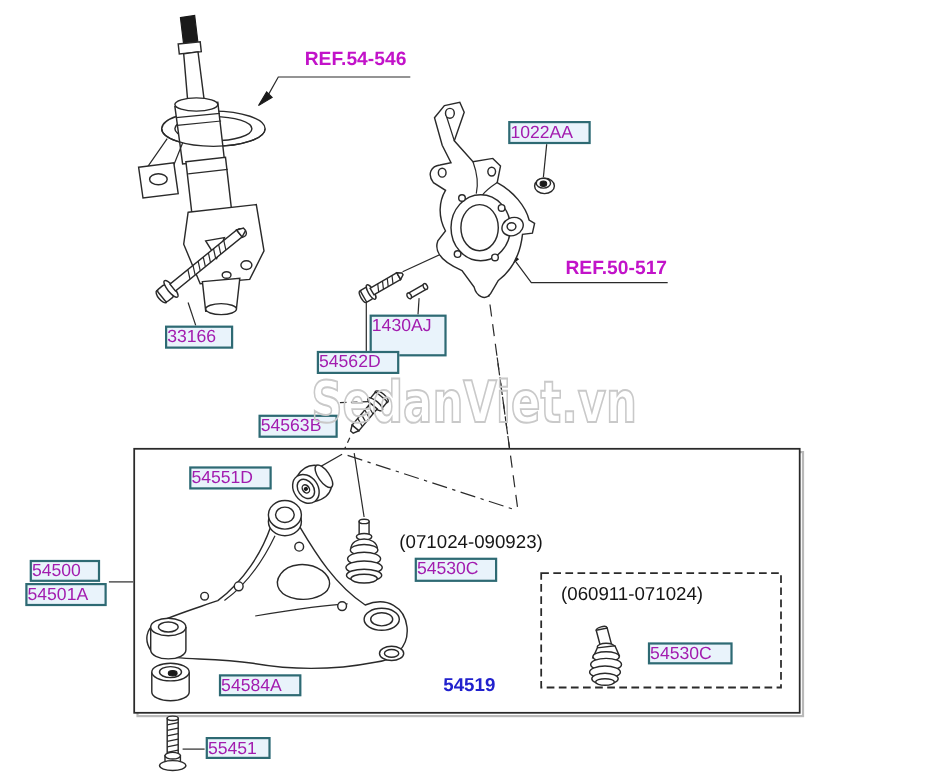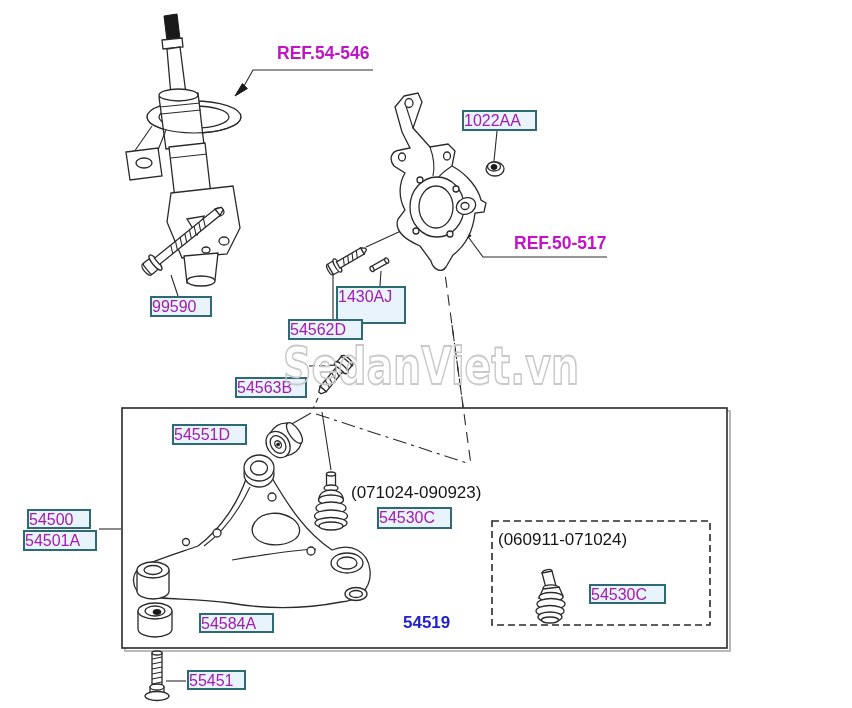--- a/index.html
+++ b/index.html
@@ -8,21 +8,21 @@
   .art{position:absolute;left:0;top:0;z-index:1;}
   .wm-svg{position:absolute;left:0;top:0;z-index:4;pointer-events:none;}
   .lbl{position:absolute;box-sizing:border-box;border:2px solid #2e6a73;background:#e9f3fb;
        color:#a21caf;font-weight:normal;font-size:16px;line-height:17px;text-align:left;
        z-index:2;cursor:pointer;}
   .lbl-plain{position:absolute;color:#2121cd;font-weight:bold;font-size:17px;line-height:19px;
        z-index:2;cursor:pointer;}
   .ref{position:absolute;color:#c213c9;font-weight:bold;font-size:17.5px;line-height:19px;
        z-index:2;cursor:pointer;white-space:nowrap;margin-left:20px;}
   .rng{position:absolute;color:#151515;font-size:17px;line-height:19px;font-weight:400;
-       z-index:2;white-space:nowrap;}
+       z-index:2;white-space:nowrap;margin-left:12px;}
   .pt{fill:#ffffff;stroke:#2a2a2a;stroke-width:1.3;}
   .ln{fill:none;stroke:#2a2a2a;stroke-width:1.1;}
   .dk{fill:#1a1a1a;stroke:#1a1a1a;}
 </style>
 </head>
 <body>
 
 <div class="stage">
 
 <svg class="art" width="852" height="708" viewBox="0 0 852 708">
@@ -240,21 +240,21 @@
     <rect class="pt" x="150" y="687" width="14" height="9"></rect>
     <ellipse class="pt" cx="157" cy="687" rx="7" ry="3"></ellipse>
     <ellipse class="pt" cx="157" cy="696" rx="12" ry="4.5"></ellipse>
   </g>
 </svg>
 
   <div class="ref" style="left:257px;top:44px;">REF.54-546</div>
   <div class="ref" style="left:494px;top:234px;">REF.50-517</div>
 
   <div class="lbl" style="left:462px;top:110px;width:75px;height:21px;">1022AA</div>
-  <div class="lbl" style="left:150px;top:296px;width:62px;height:21px;">99590</div>
+  <div class="lbl" style="left:150px;top:296px;width:62px;height:21px;">33166</div>
   <div class="lbl" style="left:336px;top:286px;width:70px;height:38px;">1430AJ</div>
   <div class="lbl" style="left:288px;top:319px;width:75px;height:21px;">54562D</div>
   <div class="lbl" style="left:235px;top:357px;width:72px;height:21px;margin-top:20px;">54563B</div>
   <div class="lbl" style="left:172px;top:424px;width:75px;height:21px;">54551D</div>
   <div class="lbl" style="left:27px;top:509px;width:64px;height:20px;">54500</div>
   <div class="lbl" style="left:23px;top:530px;width:74px;height:21px;">54501A</div>
   <div class="lbl" style="left:377px;top:507px;width:75px;height:22px;">54530C</div>
   <div class="lbl" style="left:589px;top:584px;width:77px;height:20px;">54530C</div>
   <div class="lbl-plain" style="left:403px;top:613px;">54519</div>
   <div class="lbl" style="left:199px;top:613px;width:75px;height:20px;">54584A</div>

